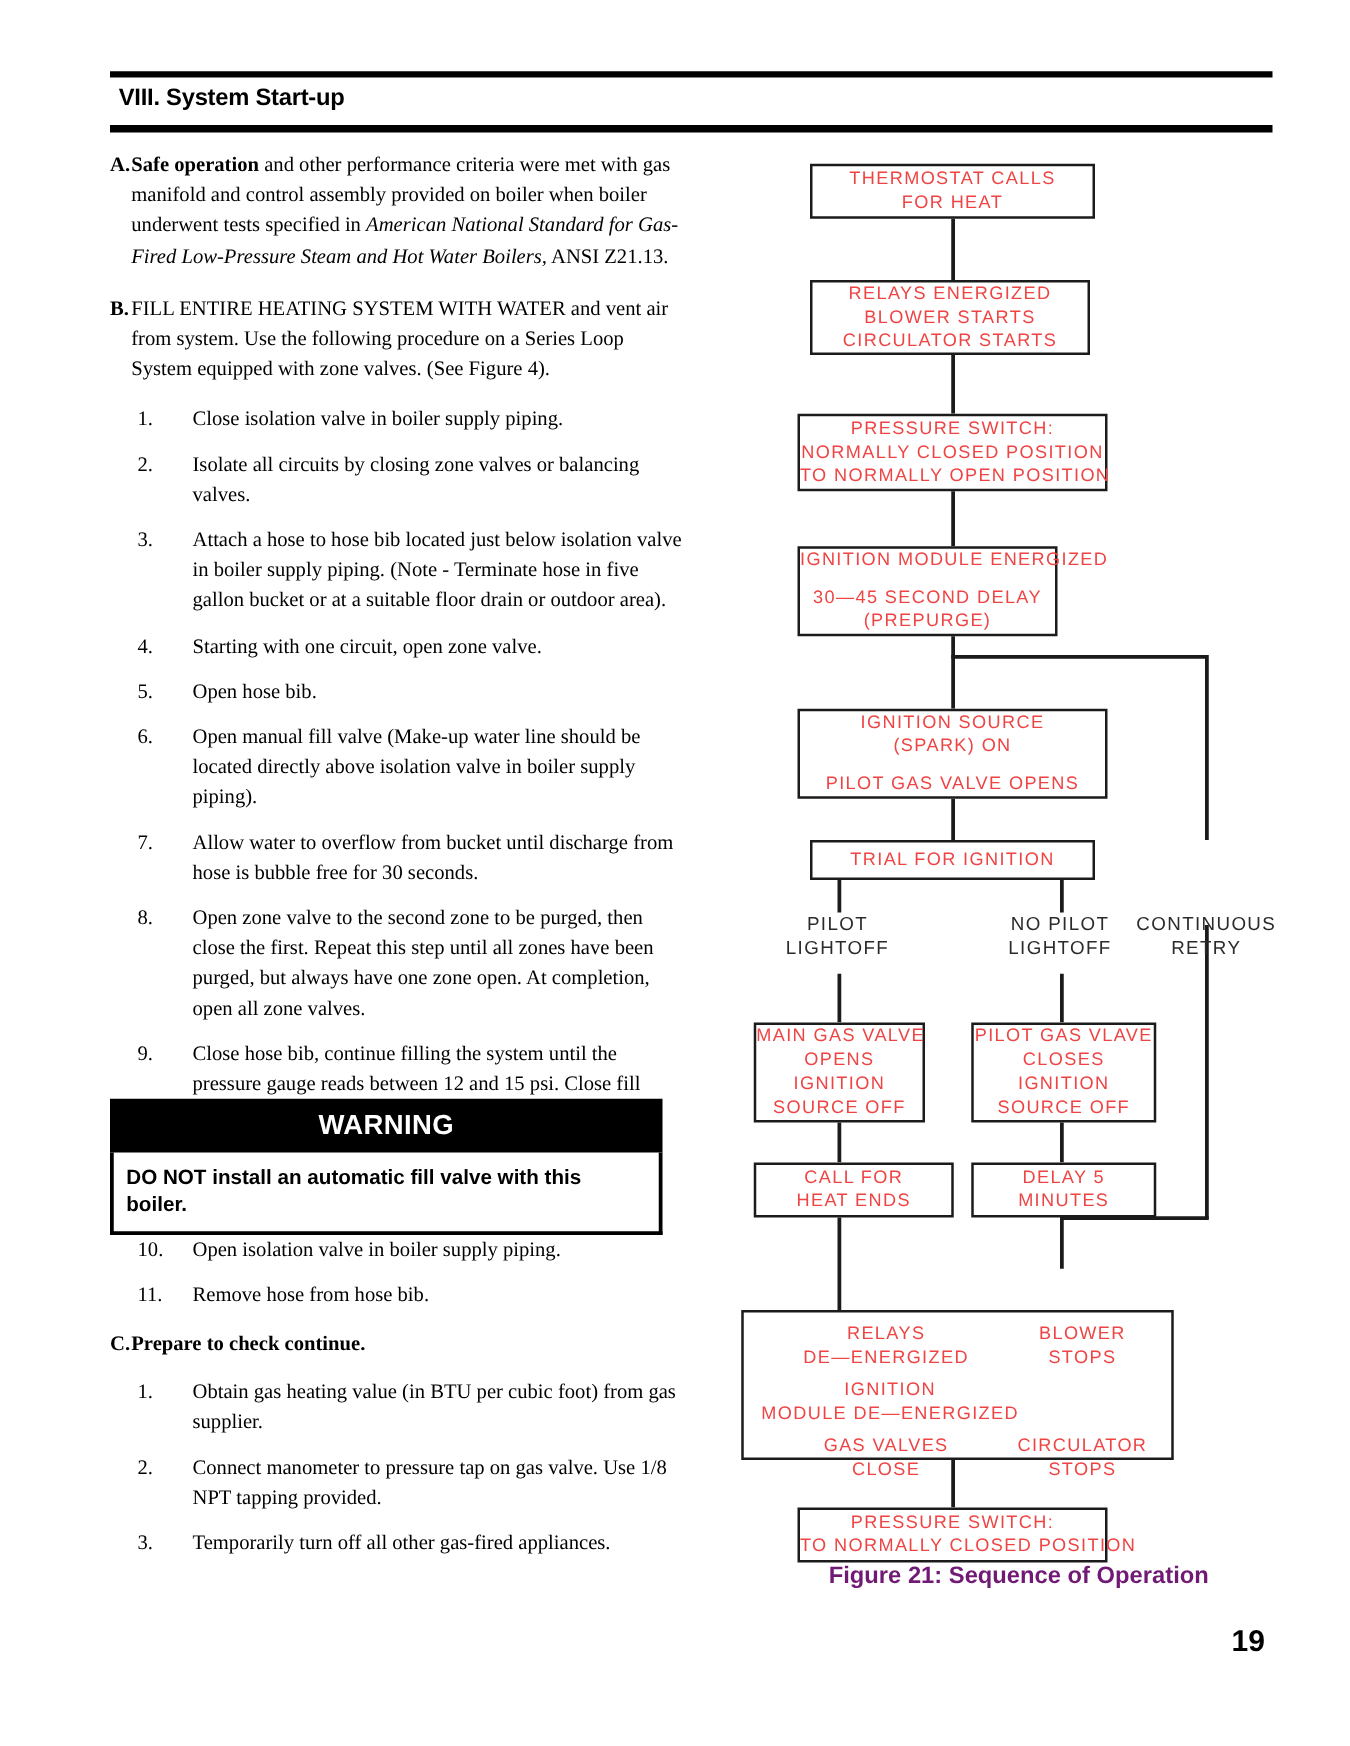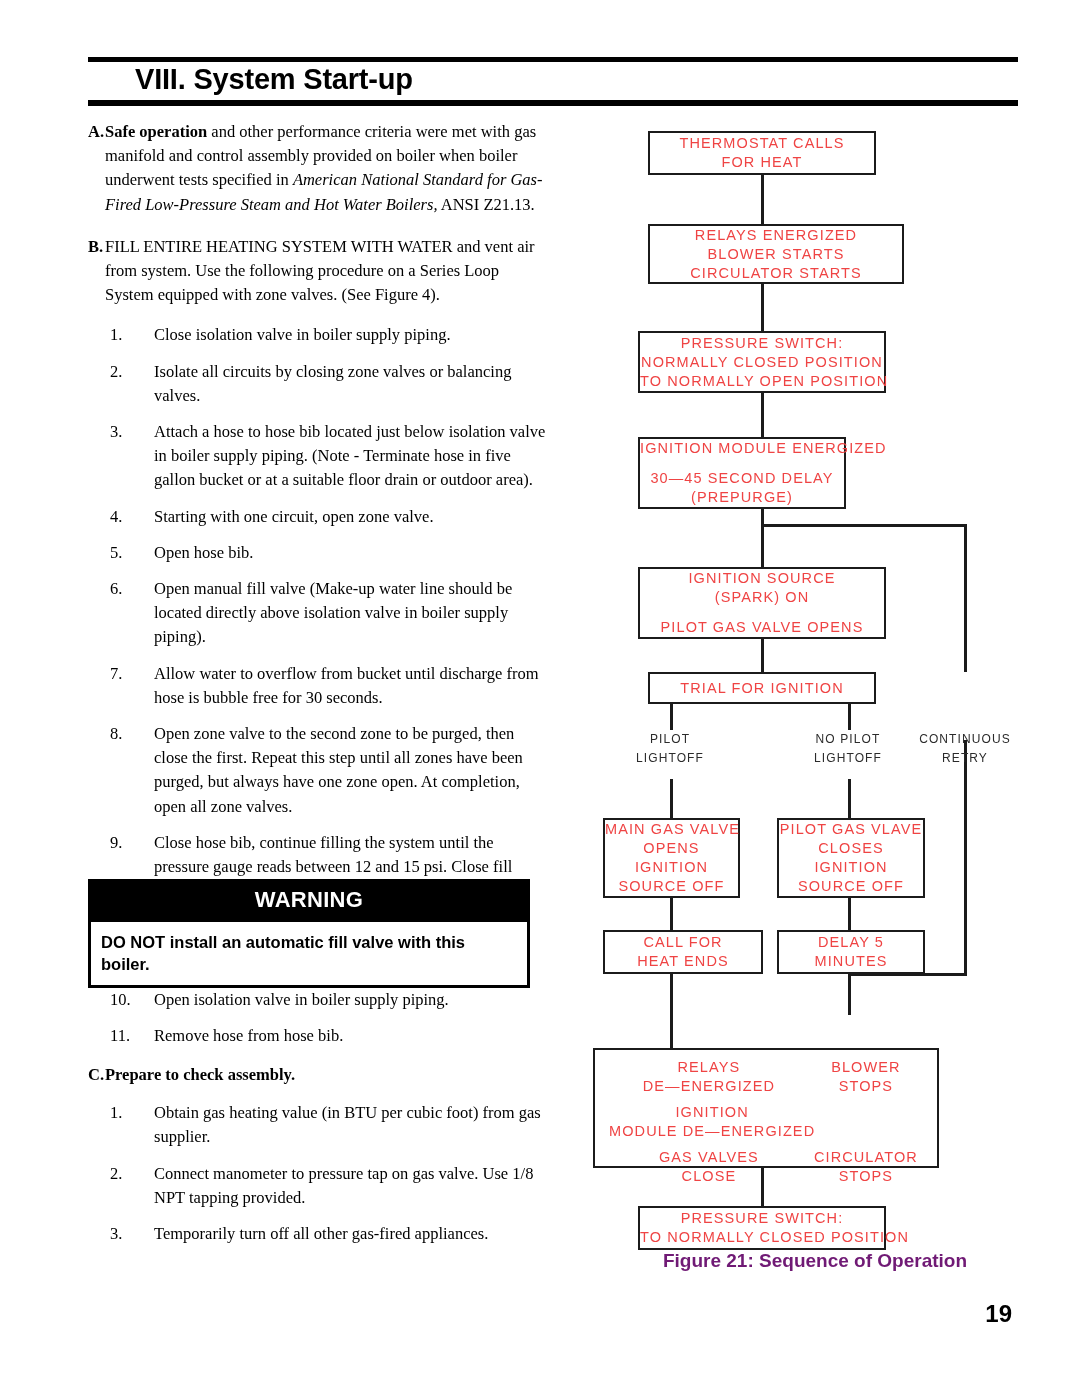--- a/index.html
+++ b/index.html
@@ -34,25 +34,24 @@
     position: absolute;
     left: 88px; top: 100px;
     width: 930px; height: 6px;
     background: #000;
   }
   #page-title {
     position: absolute;
     left: 95px; top: 59px;
     font-family: "Liberation Sans", sans-serif;
     font-weight: bold;
-    font-size: 29px;
+    font-size: 19px;
     letter-spacing: -0.2px;
     line-height: 40px;
     white-space: nowrap;
-    margin-left: 40px;
   }
 
   
   #left-col {
     position: absolute;
     left: 88px; top: 120px;
     width: 460px;
   }
 
   .sec {
@@ -179,21 +178,21 @@
   .line {
     position: absolute;
     background: #1b1b1b;
   }
   .vline { width: 2.5px; }
   .hline { height: 2.5px; }
 
   .flabel {
     position: absolute;
     font-family: "Liberation Sans", sans-serif;
-    font-size: 12px;
+    font-size: 15px;
     letter-spacing: 1.1px;
     line-height: 19px;
     color: #2b2b2b;
     text-align: center;
     white-space: nowrap;
   }
   .flabel .ln { display: block; }
 
   #fig-caption {
     position: absolute;
@@ -290,21 +289,21 @@
     </li>
     <li class="oitem wide">
       <span class="num">11.</span>
       <span>Remove hose from hose bib.</span>
     </li>
   </ul>
 
   <div id="sec-c-wrap">
     <div class="sec" style="margin-bottom:14px;">
       <div class="sec-letter">C.</div>
-      <div class="sec-body" style="font-weight:bold;">Prepare to check assembly.</div>
+      <div class="sec-body" style="font-weight:bold;">Prepare to check continue.</div>
     </div>
     <ul class="olist">
       <li class="oitem">
         <span class="num">1.</span>
         <span>Obtain gas heating value (in BTU per cubic foot) from gas supplier.</span>
       </li>
       <li class="oitem">
         <span class="num">2.</span>
         <span>Connect manometer to pressure tap on gas valve.  Use 1/8 NPT tapping provided.</span>
       </li>
@@ -316,21 +315,21 @@
   </div>
 
   <div id="flow">
 
     <div class="fbox" style="left:68px; top:13px; width:228px; height:44px;">
       <span class="ln">THERMOSTAT  CALLS</span>
       <span class="ln">FOR  HEAT</span>
     </div>
     <div class="line vline" style="left:181px; top:57px; height:49px;"></div>
 
-    <div class="fbox" style="left:68px; top:106px; width:256px; height:60px;">
+    <div class="fbox" style="left:68px; top:106px; width:224px; height:60px;">
       <span class="ln">RELAYS  ENERGIZED</span>
       <span class="ln">BLOWER  STARTS</span>
       <span class="ln">CIRCULATOR  STARTS</span>
     </div>
     <div class="line vline" style="left:181px; top:166px; height:47px;"></div>
 
     <div class="fbox" style="left:58px; top:213px; width:248px; height:62px;">
       <span class="ln">PRESSURE  SWITCH:</span>
       <span class="ln">NORMALLY  CLOSED  POSITION</span>
       <span class="ln">TO  NORMALLY  OPEN  POSITION</span>

